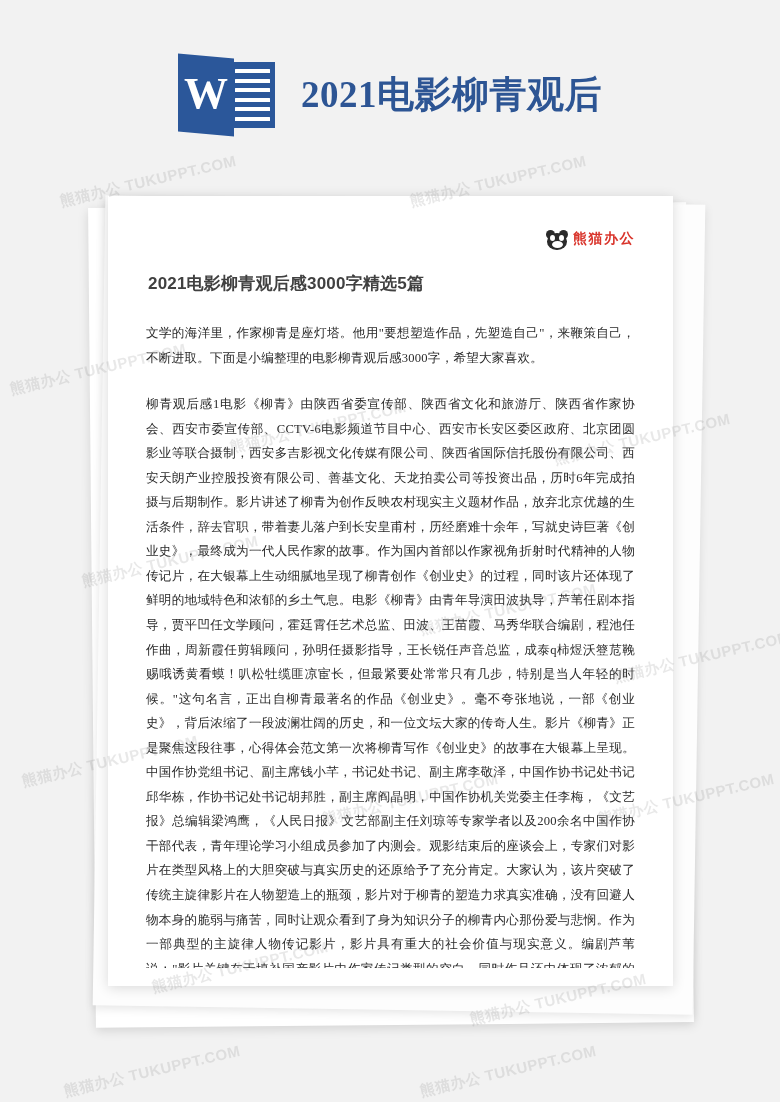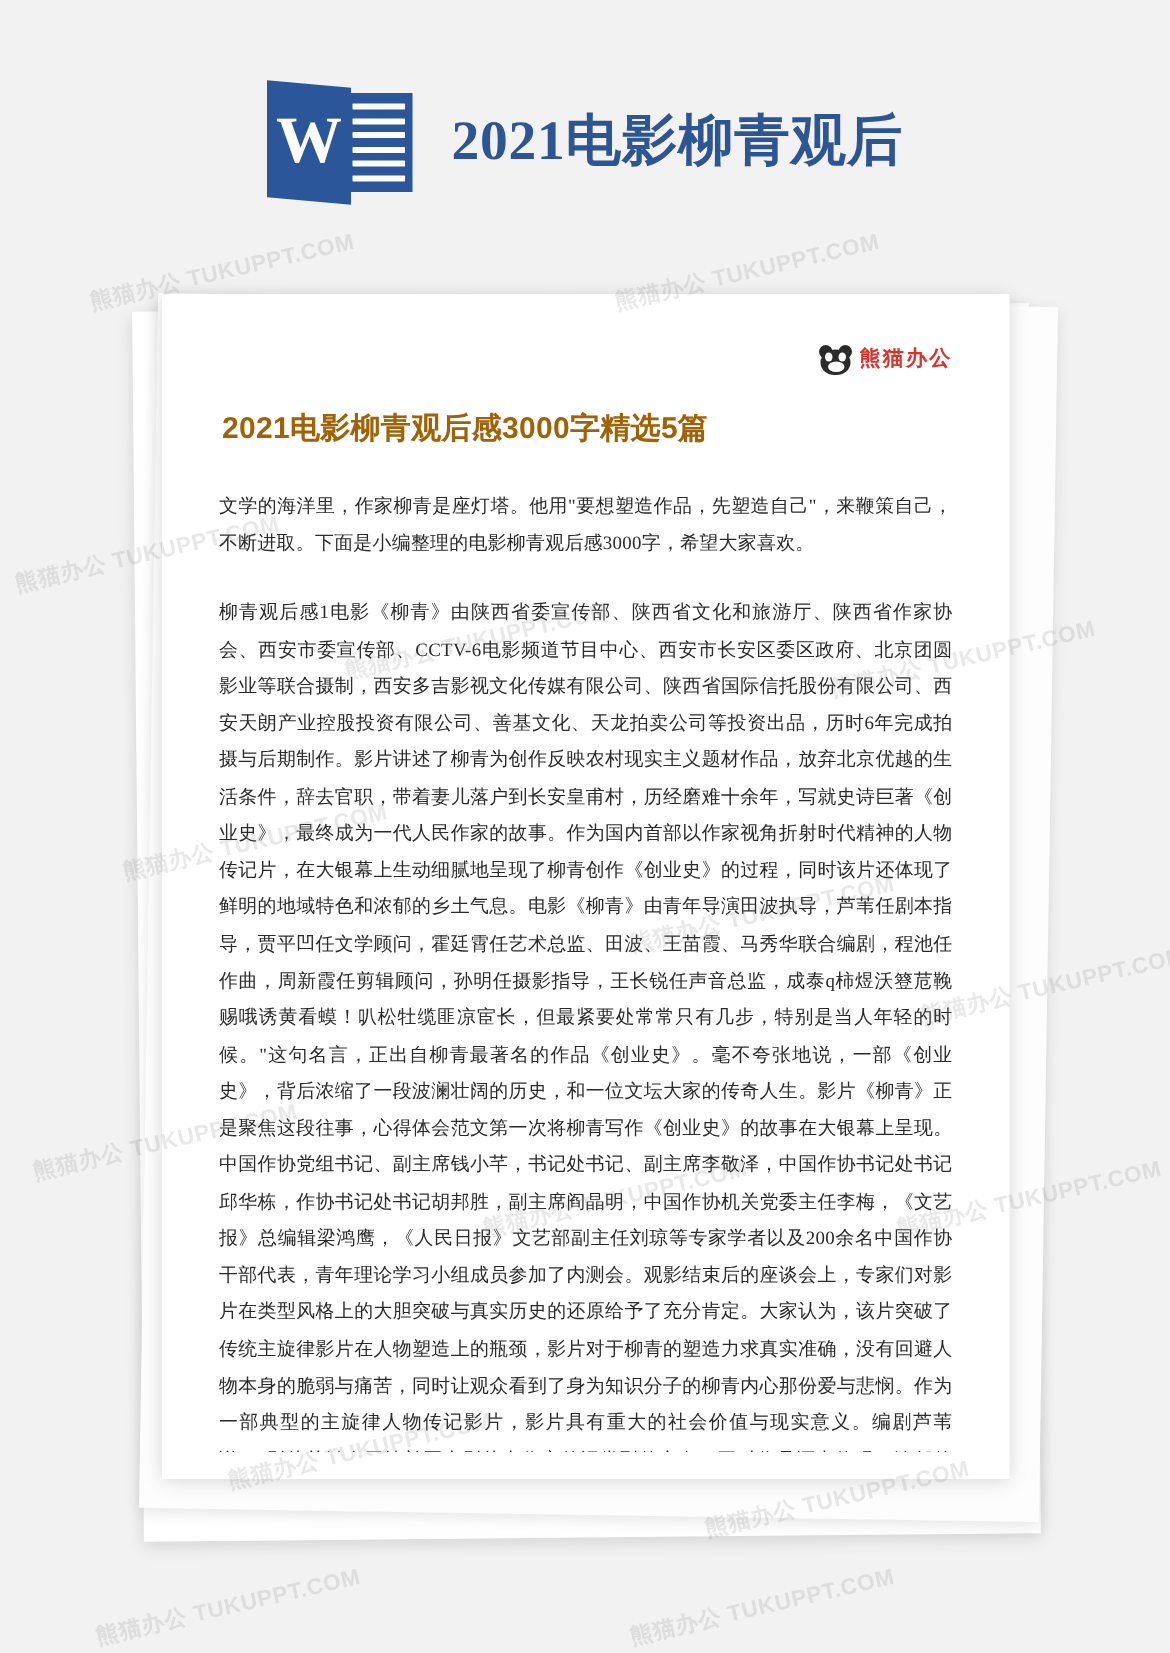--- a/index.html
+++ b/index.html
@@ -170,23 +170,23 @@
   .logo-text {
     font-size: 14px;
     font-weight: 700;
     color: #d9342b;
     letter-spacing: 1.5px;
     font-family: "Liberation Sans", "DejaVu Sans", sans-serif;
   }
 
   
   .doc-title {
-    font-size: 20px;
-    font-weight: 700;
-    color: #a16207;
+    font-size: 17px;
+    font-weight: 700;
+    color: #404040;
     margin: 6px 0 26px 2px;
     letter-spacing: 0.2px;
     font-family: "Liberation Sans", "DejaVu Sans", sans-serif;
   }
   .para {
     font-family: "Liberation Serif", "DejaVu Serif", serif;
     font-size: 12.6px;
     line-height: 1.95;
     color: #2a2a2a;
     text-align: justify;

